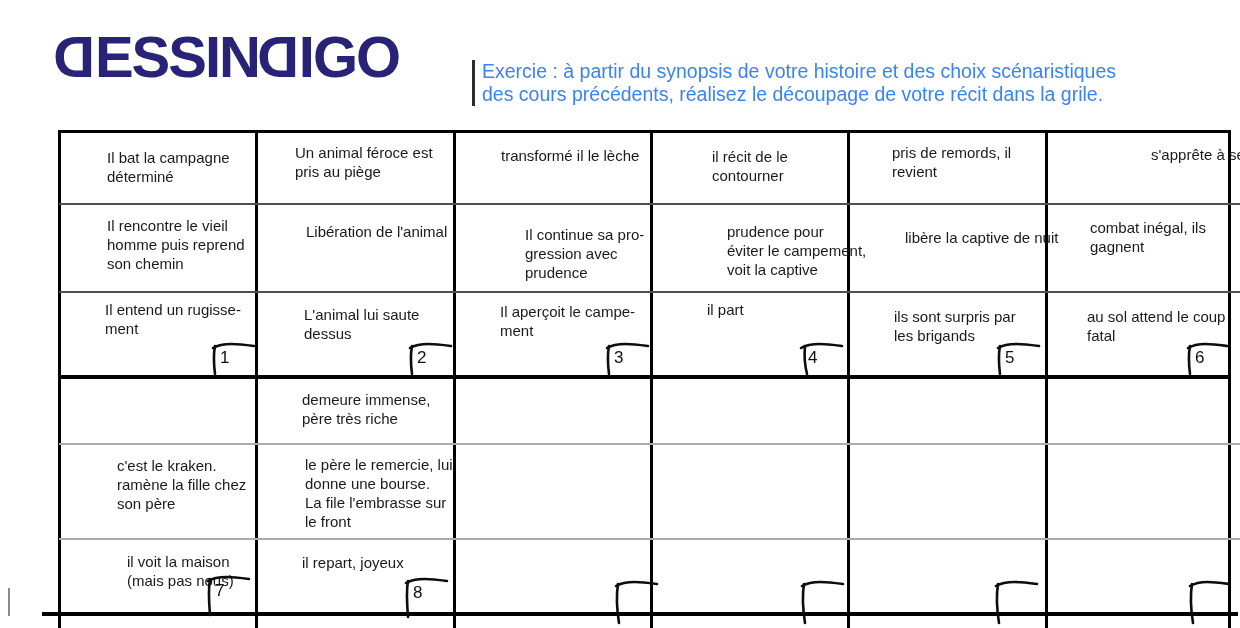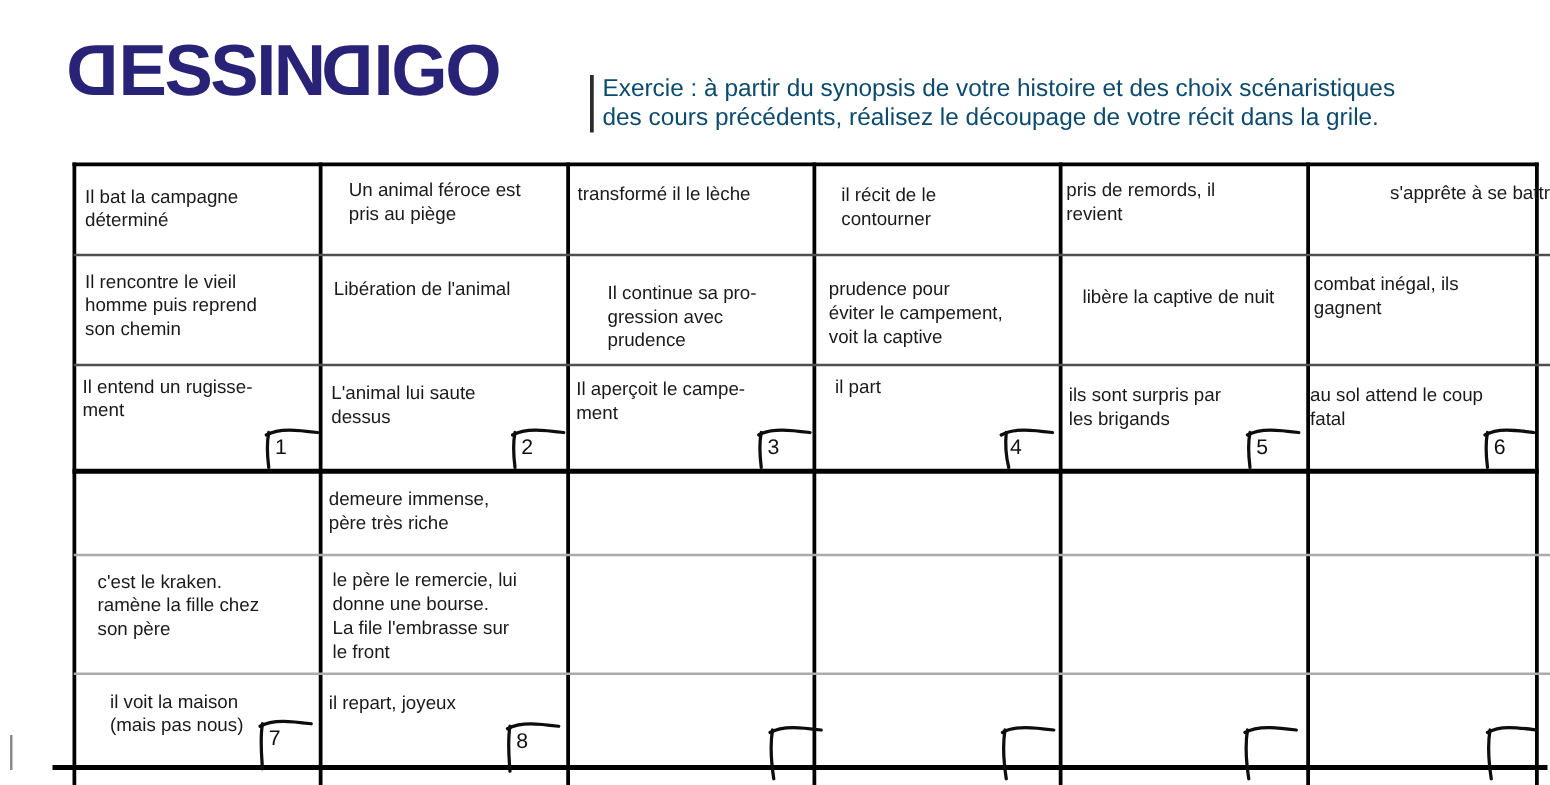--- a/index.html
+++ b/index.html
@@ -11,32 +11,32 @@
   
   .logo {
     position:absolute; left:55px; top:28px;
     font-size:58px; font-weight:bold; letter-spacing:-2px;
     color:#292377; white-space:nowrap; line-height:1;
   }
   .logo .mir { display:inline-block; transform:scaleX(-1); }
   .instr {
     position:absolute; left:472px; top:60px; width:730px;
     border-left:3px solid #2c2c2c; padding-left:7px;
-    font-size:19.5px; line-height:23px; color:#0c4a6e;
+    font-size:19.5px; line-height:23px; color:#3b82f6;
   }
   
   .vline { position:absolute; top:130px; height:498px; width:3px; background:#000; }
   .hline { position:absolute; }
   .h-black { background:#000; }
   .h-dark  { background:#4f4f4f; }
   .h-light { background:#ababab; }
   
   .cell {
     position:absolute; font-size:15px; line-height:19px;
-    white-space:pre-line; color:#1a1a1a; overflow:hidden;
+    white-space:pre-line; color:#1a1a1a; overflow:hidden;margin-left:39px;
   }
   
   .numflag { position:absolute; width:50px; }
   .numflag svg { position:absolute; left:0; top:0; overflow:visible; }
   .numflag path { stroke:#0d0d0d; stroke-width:2.6; fill:none; stroke-linecap:round; }
   .numflag .num {
     position:absolute; left:15px; top:10px;
     font-size:17px; color:#101010;
   }
   .artifact { position:absolute; background:#8a8a8a; }
@@ -70,36 +70,36 @@
   <div class="artifact" style="left:8px; top:588px; width:2px; height:28px"></div>
 
   <div class="cell" style="left:68px;  top:148px; width:182px">Il bat la campagne
 déterminé</div>
   <div class="cell" style="left:68px;  top:216px; width:186px">Il rencontre le vieil
 homme puis reprend
 son chemin</div>
   <div class="cell" style="left:66px;  top:300px; width:184px">Il entend un rugisse-
 ment</div>
 
-  <div class="cell" style="left:279px; top:143px; width:186px">Un animal féroce est
+  <div class="cell" style="left:256px; top:143px; width:186px">Un animal féroce est
 pris au piège</div>
   <div class="cell" style="left:267px; top:222px; width:186px">Libération de l'animal</div>
   <div class="cell" style="left:265px; top:305px; width:184px">L'animal lui saute
 dessus</div>
 
   <div class="cell" style="left:462px; top:146px; width:186px">transformé il le lèche</div>
   <div class="cell" style="left:486px; top:225px; width:160px">Il continue sa pro-
 gression avec
 prudence</div>
   <div class="cell" style="left:461px; top:302px; width:186px">Il aperçoit le campe-
 ment</div>
 
   <div class="cell" style="left:673px; top:147px; width:160px">il récit de le
 contourner</div>
-  <div class="cell" style="left:663px; top:222px; width:186px">prudence pour
+  <div class="cell" style="left:688px; top:222px; width:186px">prudence pour
 éviter le campement,
 voit la captive</div>
   <div class="cell" style="left:668px; top:300px; width:160px">il part</div>
 
   <div class="cell" style="left:853px; top:143px; width:186px">pris de remords, il
 revient</div>
   <div class="cell" style="left:866px; top:228px; width:177px">libère la captive de nuit</div>
   <div class="cell" style="left:855px; top:307px; width:184px">ils sont surpris par
 les brigands</div>
 

